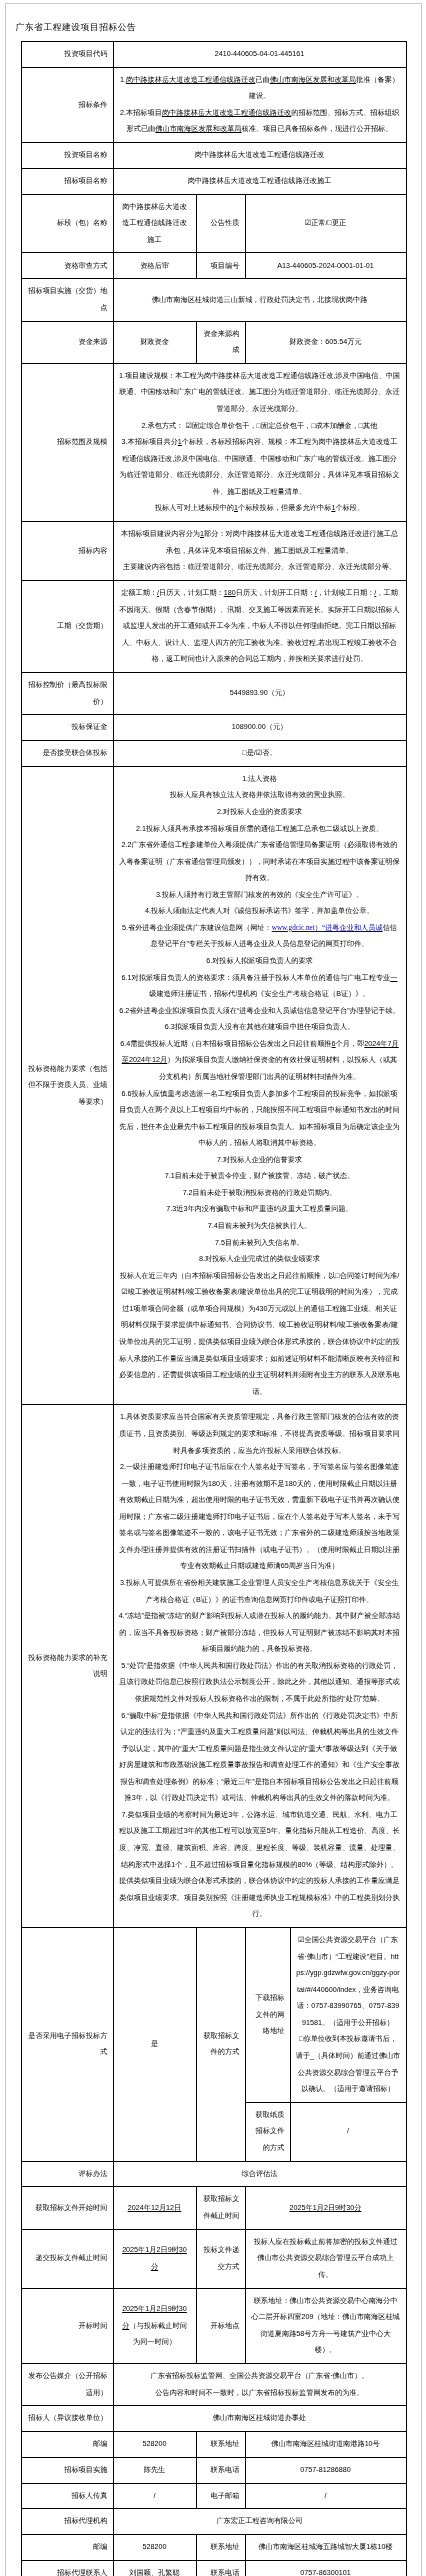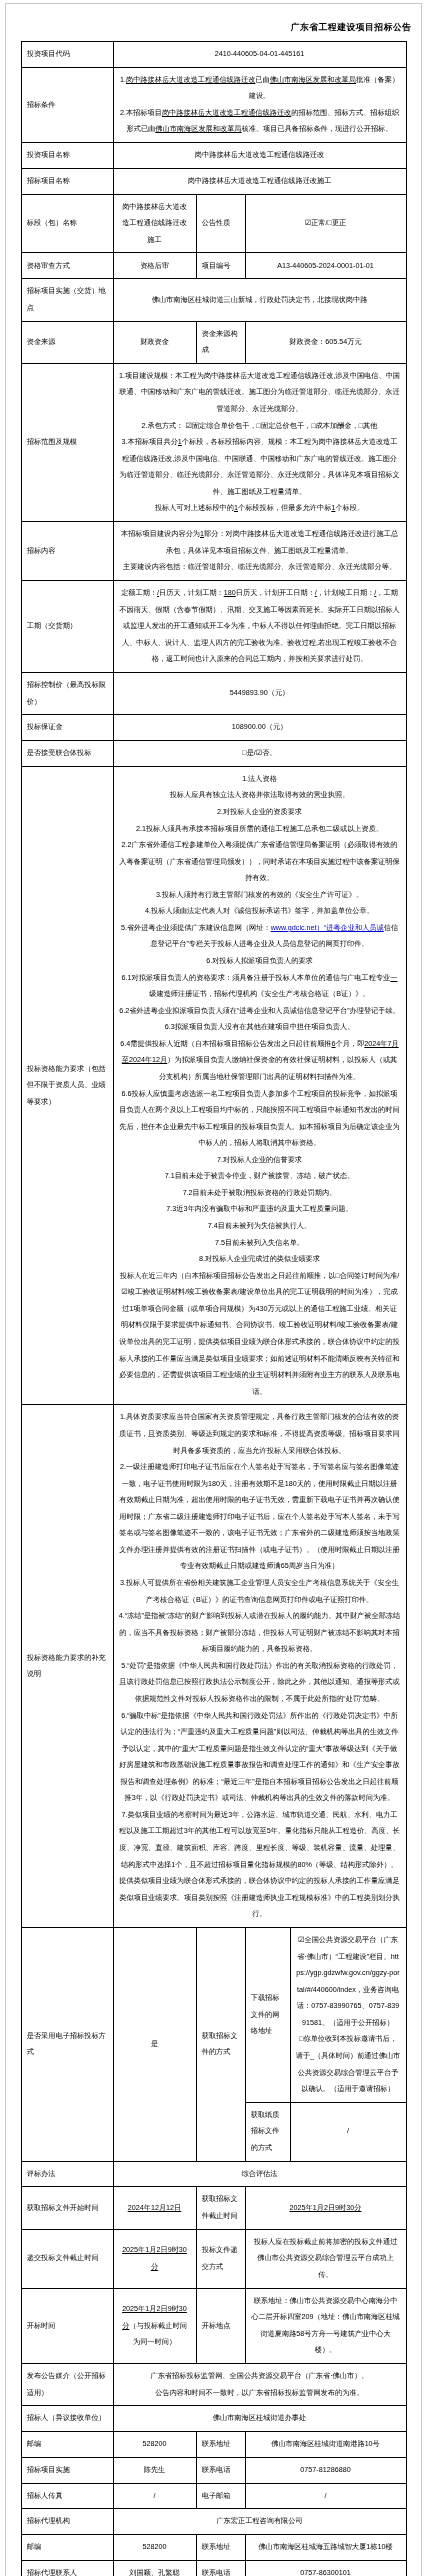--- a/index.html
+++ b/index.html
@@ -1,27 +1,27 @@
 <!DOCTYPE html>
 <html style="font-size:8.2px"><head>
 <meta charset="utf-8">
 <style>
   html,body{margin:0;padding:0;background:#fff;}
   body{width:427px;font-family:"Liberation Sans","DejaVu Sans",sans-serif;font-size:7.2px;color:#000;}
   .frame{margin:3.1px 5.2px;border:0.5px solid #c9c9c9;padding:15.5px 9.3px 36px;background:#fff;min-height:3050px;box-sizing:border-box;}
-  .doc-title{text-align:right;font-size:8.8px;font-weight:bold;margin:2.1px 0 7.2px;letter-spacing:0.5px;}
+  .doc-title{text-align:left;font-size:8.8px;font-weight:normal;margin:2.1px 0 7.2px;letter-spacing:0.5px;}
   table.doc{border-collapse:collapse;margin:0 auto;width:386px;table-layout:fixed;}
   table.doc td{border:0.5px solid #000;padding:4.1px 5.2px;line-height:2.3;vertical-align:middle;word-break:break-all;}
   table.doc{border:1px solid #000;}
-  td.lbl{text-align:left;}
+  td.lbl{text-align:right;}
   td.c{text-align:center;margin-top:37px;}
   td.l{text-align:center;}
   td p{margin:0;}
   .u{text-decoration:underline;}
-  .link{color:#0000cc;text-decoration:underline;}
+  .link{color:#0000cc;text-decoration:underline;font-family:Liberation Serif, serif;}
 </style>
 </head>
 <body>
 
 <div class="frame">
   <div class="doc-title">广东省工程建设项目招标公告</div>
 
   <table class="doc">
     <colgroup>
       <col style="width:92px">

